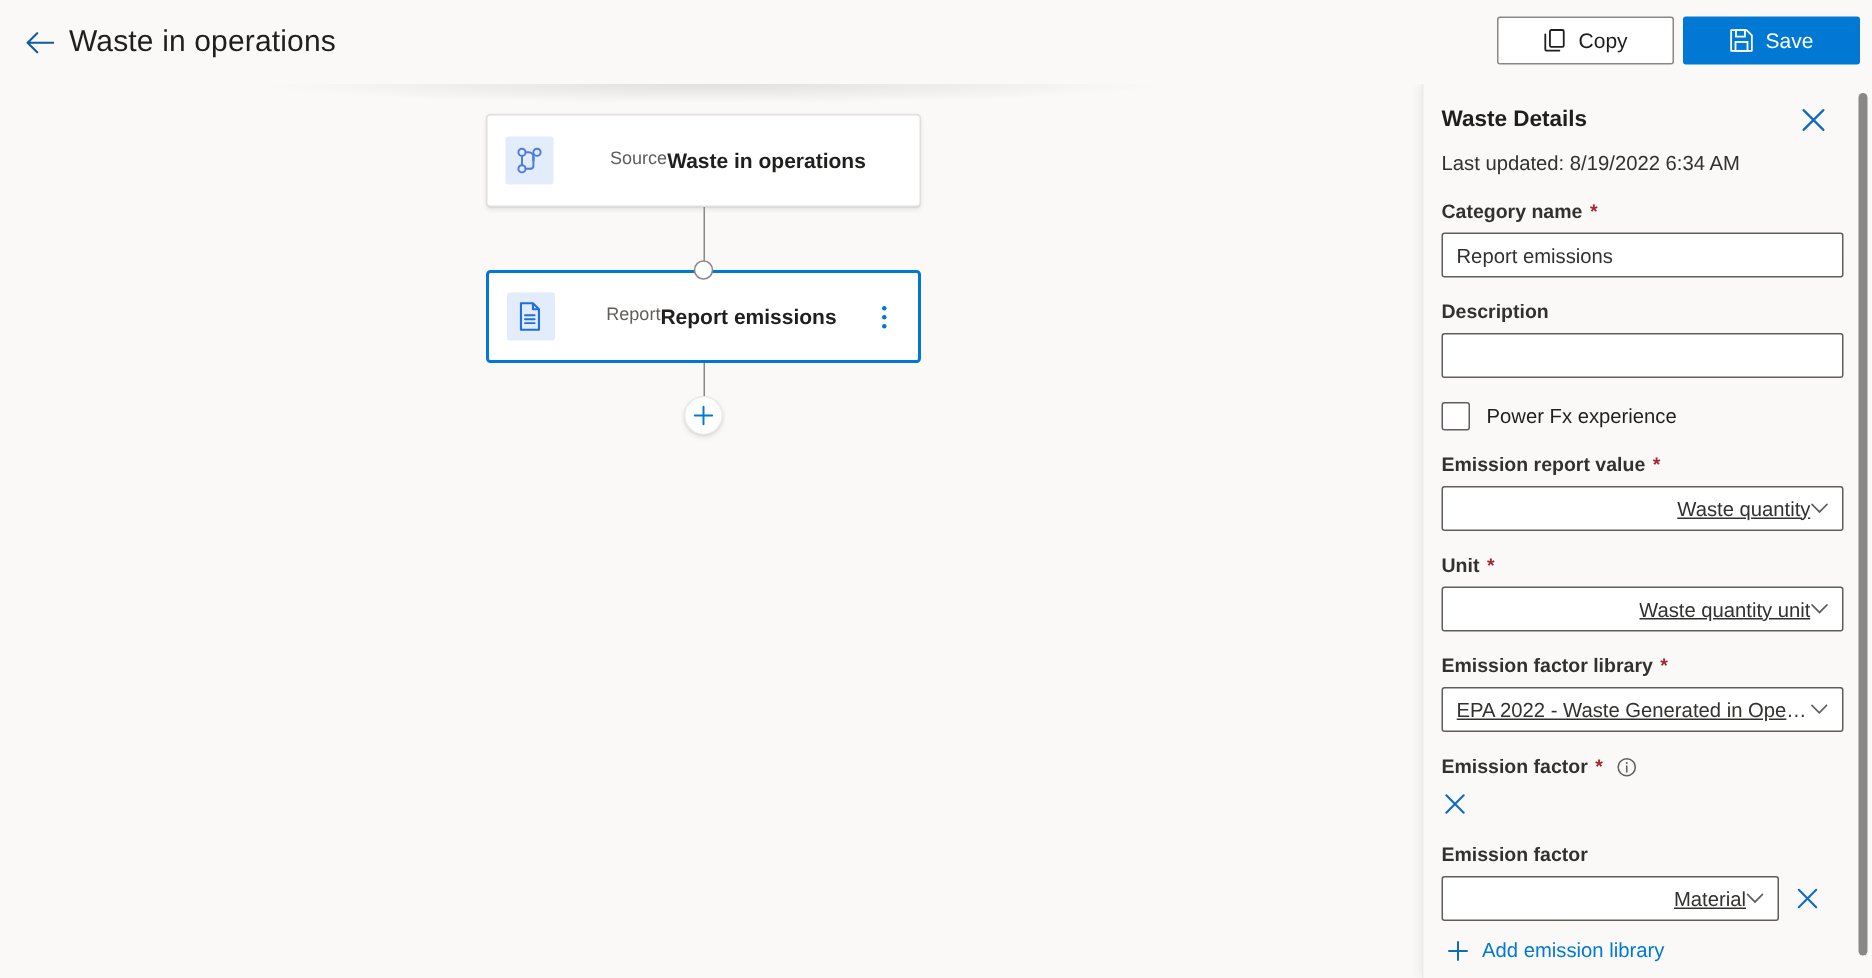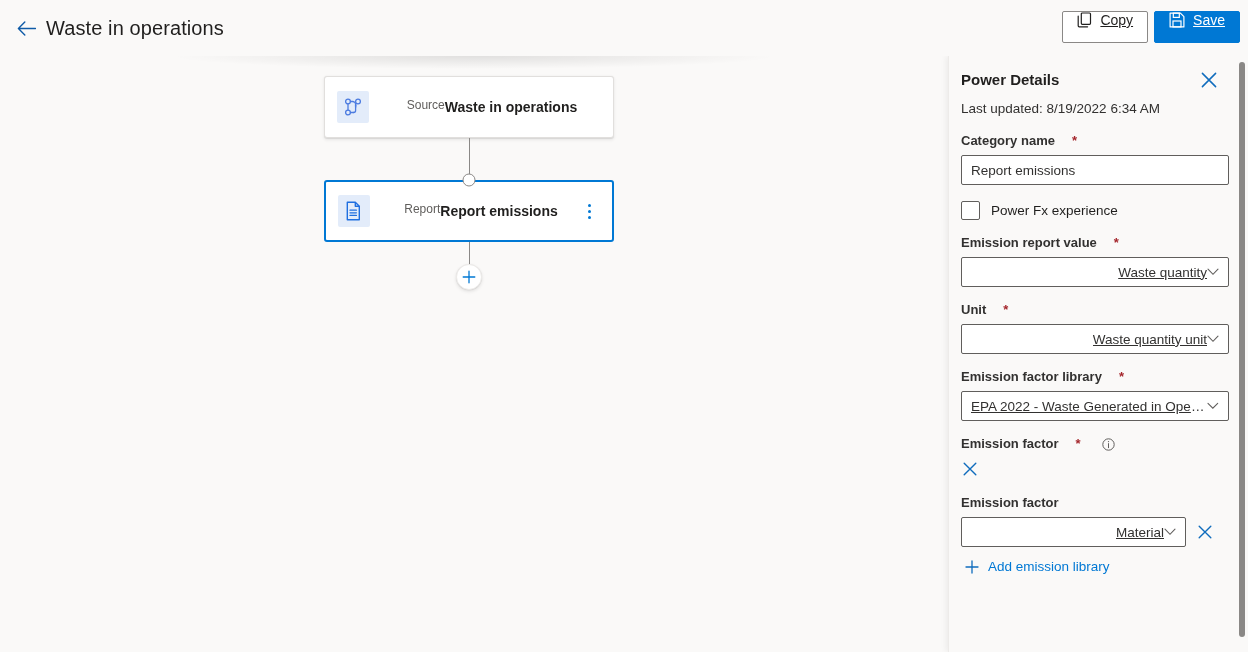--- a/index.html
+++ b/index.html
@@ -31,23 +31,23 @@
   .back-btn svg { display: block; }
   .page-title {
     font-size: 20px; color: #201f1e; font-weight: 400;
     margin-left: 4px; letter-spacing: .1px; white-space: nowrap;
   }
   .header-actions {
     position: absolute; right: 8px; top: 11px;
     display: flex; gap: 6px; align-items: center;
   }
   .btn {
-    height: 32px; display: inline-flex; gap: 8px;
-    padding: 0 14px; font-size: 14px; font-family: inherit;
-    border-radius: 2px; cursor: pointer; white-space: nowrap; text-decoration: underline;
+    height: 32px; display: inline-flex; align-items: center; gap: 8px;
+    padding: 0 30px; font-size: 14px; font-family: inherit;
+    border-radius: 2px; cursor: pointer; white-space: nowrap;
   }
   .btn-secondary { background: #ffffff; color: #201f1e; border: 1px solid #8a8886; }
   .btn-primary { background: #0078d4; color: #ffffff; border: 1px solid #0078d4; }
   .btn svg { display: block; flex: none; }
 
   
   .canvas {
     position: absolute; left: 0; top: 56px; width: 948px; height: 596px;
     background: #faf9f8; overflow: hidden;
   }
@@ -101,21 +101,21 @@
   .panel-title { font-size: 15px; font-weight: 700; color: #201f1e; line-height: 20px; }
   .panel-close {
     width: 28px; height: 24px; display: flex; align-items: center; justify-content: center;
     background: none; border: none; cursor: pointer; margin-top: -2px; margin-right: -4px;
   }
   .panel-sub { font-size: 13.5px; color: #323130; margin-top: 8px; line-height: 18px; }
 
   .field { margin-top: 14px; }
   .field-label {
     font-size: 13px; font-weight: 700; color: #323130; line-height: 18px;
-    display: flex; align-items: center; gap: 17px; margin-bottom: 5px;
+    display: flex; align-items: center; gap: 5px; margin-bottom: 5px;
   }
   .req { color: #a4262c; font-weight: 700; font-size: 13px; }
   .text-input, .select {
     width: 268px; height: 30px; background: #ffffff;
     border: 1px solid #605e5c; border-radius: 2px;
     font-size: 13.5px; color: #323130; font-family: inherit;
     padding: 0 9px; display: flex; align-items: center;
   }
   .select { justify-content: flex-end; cursor: pointer; text-decoration: underline; }
   .select .val { overflow: hidden; white-space: nowrap; text-overflow: ellipsis; }
@@ -235,38 +235,44 @@
         </button>
       </div>
 
     </div>
   </div>
 
   <div class="panel">
     <div class="panel-inner">
 
       <div class="panel-head">
-        <div class="panel-title">Power Details</div>
+        <div class="panel-title">Waste Details</div>
         <button class="panel-close">
           <svg width="16" height="16" viewBox="0 0 16 16">
             <path d="M1.4 1.4l13.2 13.2M14.6 1.4L1.4 14.6" stroke="#0f6cbd" stroke-width="1.5" stroke-linecap="round"></path>
           </svg>
         </button>
       </div>
 
       <div class="panel-sub">Last updated: 8/19/2022 6:34 AM</div>
 
       <div class="field">
         <div class="field-label">
           <span>Category name</span>
           <span class="req">*</span>
         </div>
         <input class="text-input" type="text" value="Report emissions" style="">
       </div>
 
+      <div class="field">
+        <div class="field-label">
+          <span>Description</span>
+        </div>
+        <input class="text-input" type="text" value="" style="">
+      </div>
 
       <div class="check-row">
         <span class="checkbox"></span>
         <span class="check-label">Power Fx experience</span>
       </div>
 
       <div class="field">
         <div class="field-label">
           <span>Emission report value</span>
           <span class="req">*</span>

